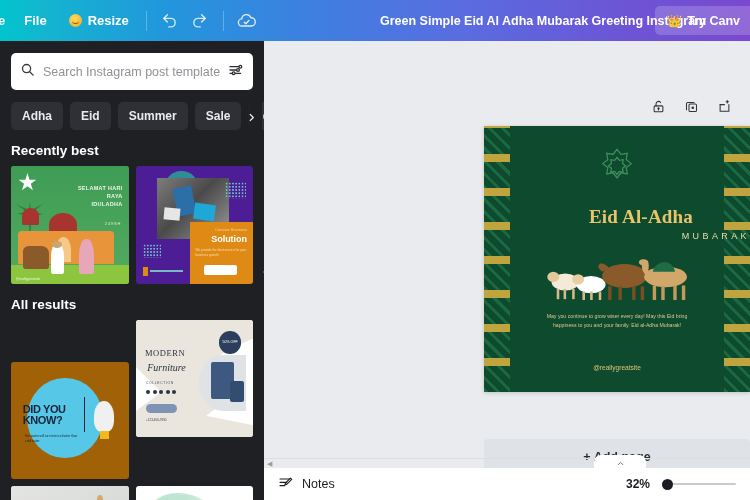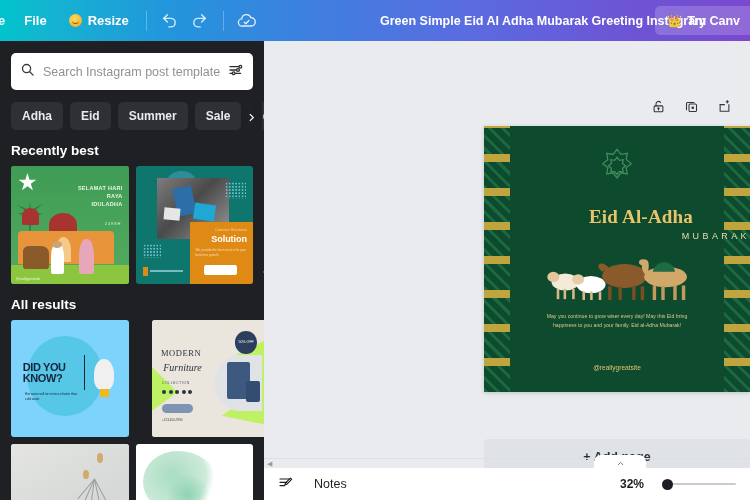--- a/index.html
+++ b/index.html
@@ -111,48 +111,48 @@
   .t-eid .palm{position:absolute;left:3%;top:30%;width:26%;height:34%;background:#2f7e3d;
     clip-path: polygon(50% 100%,46% 40%,10% 30%,44% 28%,6% 8%,48% 22%,50% 0,54% 22%,94% 6%,58% 28%,92% 32%,56% 40%);}
   .t-eid .grass{position:absolute;left:0;bottom:0;width:100%;height:16%;background:#8cc63f;}
   .t-eid .cow{position:absolute;left:10%;bottom:12%;width:22%;height:20%;background:#8a5a2b;border-radius:22% 30% 12% 12%;}
   .t-eid .man{position:absolute;left:34%;bottom:8%;width:11%;height:26%;background:#ffffff;border-radius:40% 40% 10% 10%;}
   .t-eid .man::after{content:"";position:absolute;left:12%;top:-8%;width:76%;height:22%;background:#caa472;border-radius:50%;}
   .t-eid .woman{position:absolute;left:58%;bottom:8%;width:13%;height:30%;background:#e8a6b9;border-radius:45% 45% 8% 8%;}
   .t-eid .cap{position:absolute;left:4%;bottom:2%;color:#e9f7e6;font-size:3.4px;}
 
   
-  .t-biz { background: #0f766e; }
+  .t-biz { background: #4c1d95; }
   .t-biz .circ{position:absolute;left:24%;top:4%;width:30%;height:30%;border-radius:50%;background:#2f8d98;}
   .t-biz .photo{position:absolute;left:18%;top:10%;width:62%;height:52%;background:linear-gradient(135deg,#7d7d7d,#4a4a4a 45%,#9b9b9b);}
   .t-biz .ph1{position:absolute;left:34%;top:18%;width:16%;height:24%;background:#2b6ea8;transform:rotate(-12deg);}
   .t-biz .ph2{position:absolute;left:50%;top:32%;width:18%;height:14%;background:#1fa7d6;transform:rotate(8deg);}
   .t-biz .ph3{position:absolute;left:24%;top:36%;width:14%;height:10%;background:#e6e6e6;transform:rotate(5deg);}
   .t-biz .panel{position:absolute;right:0;bottom:0;width:54%;height:52%;background:#e08a16;}
   .t-biz .k{position:absolute;right:5%;top:52%;color:#f6cf97;font-size:4px;}
   .t-biz .sol{position:absolute;right:5%;top:58%;color:#fff;font-size:9px;font-weight:bold;}
   .t-biz .body{position:absolute;right:5%;top:70%;width:44%;color:#f8dcb0;font-size:3.2px;line-height:1.5;text-align:left;}
   .t-biz .btn{position:absolute;right:14%;bottom:7%;width:28%;height:9%;background:#fff;border-radius:2px;}
   .t-biz .dots{position:absolute;right:6%;top:14%;width:18%;height:14%;
     background-image:radial-gradient(#6fc2cc 28%, transparent 30%); background-size:3.2px 3.2px;}
   .t-biz .dots2{position:absolute;left:6%;bottom:22%;width:16%;height:12%;
     background-image:radial-gradient(#6fc2cc 28%, transparent 30%); background-size:3.2px 3.2px;}
   .t-biz .foot{position:absolute;left:6%;bottom:6%;width:40%;height:8%;}
   .t-biz .foot .sq{position:absolute;left:0;top:0;width:12%;height:100%;background:#e08a16;}
   .t-biz .foot .ln{position:absolute;left:16%;top:30%;width:70%;height:18%;background:#78b9c2;}
 
   
-  .t-know { background:#7dd3fc; }
+  .t-know { background:#a16207;margin-top:42px; }
   .t-know .blue{position:absolute;left:14%;top:14%;width:64%;height:68%;border-radius:50%;background:#57c7e8;}
   .t-know .h1{position:absolute;left:10%;top:36%;color:#16243a;font-size:11px;font-weight:bold;letter-spacing:-.4px;line-height:1.05;}
   .t-know .bar{position:absolute;left:62%;top:30%;width:1.6px;height:30%;background:#16243a;}
   .t-know .sub{position:absolute;left:12%;top:62%;width:46%;color:#16243a;font-size:3.2px;line-height:1.55;}
   .t-know .bulb{position:absolute;right:12%;top:34%;width:17%;height:26%;background:#f0f0f0;border-radius:50% 50% 35% 35%;}
   .t-know .bulb::after{content:"";position:absolute;left:26%;bottom:-22%;width:48%;height:26%;background:#f4b81d;}
-  .t-furn { background:#bef264;margin-left:16px; }
+  .t-furn { background:#ffffff; }
   .t-furn .wave{position:absolute;left:0;top:0;width:100%;height:100%;background:#eae5dd;
     clip-path: polygon(0 0,100% 0,100% 16%,72% 30%,88% 62%,60% 82%,100% 90%,100% 100%,0 100%,0 78%,22% 62%,0 40%);}
   .t-furn .title{position:absolute;left:8%;top:24%;color:#2b3440;font-size:8.5px;letter-spacing:.6px;font-family:"Liberation Serif",serif;}
   .t-furn .script{position:absolute;left:10%;top:36%;color:#2b3440;font-size:10px;font-style:italic;font-family:"Liberation Serif",serif;}
   .t-furn .coll{position:absolute;left:9%;top:52%;color:#44505e;font-size:3.4px;letter-spacing:.6px;}
   .t-furn .swatch{position:absolute;left:9%;top:60%;display:flex;gap:2.5px;}
   .t-furn .swatch i{width:4px;height:4px;border-radius:50%;background:#2b3440;display:block;}
   .t-furn .ord{position:absolute;left:9%;top:72%;width:26%;height:8%;background:#7f94b5;border-radius:99px;}
   .t-furn .tel{position:absolute;left:9%;top:84%;color:#3c4856;font-size:3px;}
   .t-furn .badge{position:absolute;right:10%;top:10%;width:19%;height:19%;border-radius:50%;background:#2b3f5c;color:#fff;
@@ -237,22 +237,22 @@
   }
   .hscroll {
     position: absolute; left: 0; bottom: 32px; width: 486px; height: 10px;
     border-top: 1px solid #dcdee2; display:flex; align-items:center;
   }
   .hscroll .arrow { margin-left: 3px; color: #9a9da3; font-size: 7px; }
   .bottombar {
     position: absolute; left: 0; bottom: 0; width: 486px; height: 32px;
     background: #fff; display: flex; align-items: center; padding: 0 14px;
   }
-  .notes { display: flex; align-items: center; gap: 20px; color: #1c1d22; font-size: 12.5px; }
-  .bb-right { margin-left: auto; display: flex; align-items: center; gap: 18px; }
+  .notes { display: flex; align-items: center; gap: 8px; color: #1c1d22; font-size: 12.5px; }
+  .bb-right { margin-left: auto; display: flex; align-items: center; gap: 12px; }
   .zoomval { font-size: 12px; color: #1c1d22; font-weight: bold; }
   .slider { width: 74px; height: 14px; position: relative; display: flex; align-items: center; }
   .slider .track { width: 100%; height: 2px; background: #c8cbd0; border-radius: 2px; }
   .slider .knob { position: absolute; left: 0; width: 11px; height: 11px; border-radius: 50%; background: #1c1d22; }
   .up-tab {
     position: absolute; left: 330px; bottom: 32px; width: 52px; height: 13px;
     background: #fff; border-radius: 7px 7px 0 0; display: flex; align-items: flex-end; justify-content: center;
     color: #6c6f75; font-size: 8px;
   }
 </style>

